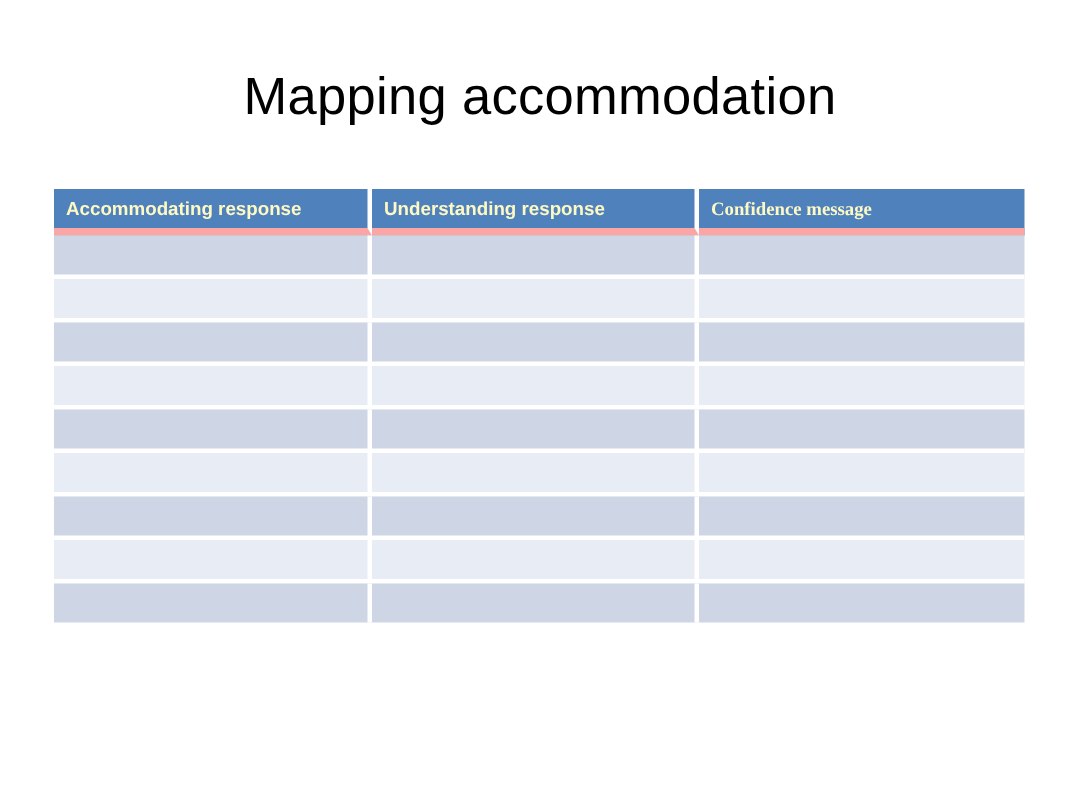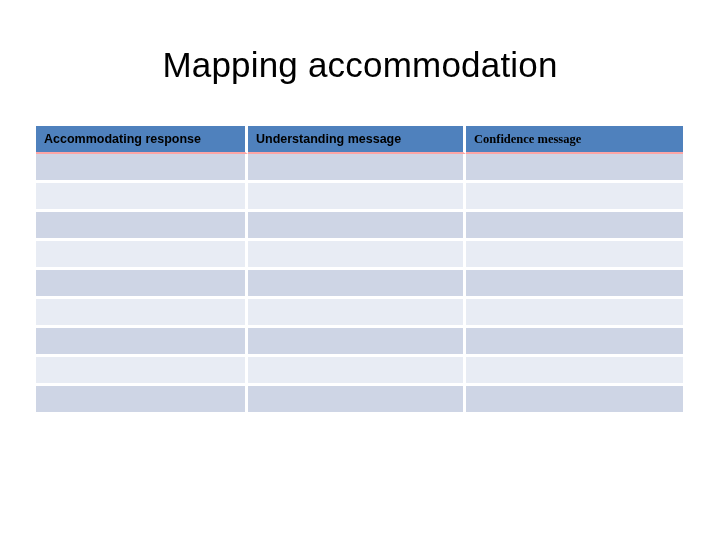--- a/index.html
+++ b/index.html
@@ -70,27 +70,27 @@
   }
   .tbl th:last-child,
   .tbl td:last-child {
     border-right: none;
     font-family: Liberation Serif, serif;
   }
 
   .hdr-row th {
     background: #4f81bd;
     height: 26px;
-    color: #000000;
+    color: #fef9c3;
     font-size: 12.5px;
     font-weight: bold;
     text-align: left;
     white-space: nowrap;
     padding: 0 12px 0 8px;
-    border-bottom: 2px solid #fca5a5;
+    border-bottom: 5px solid #fca5a5;
   }
 
   .body-row td {
     height: 26px;
   }
   .body-row.shade-dark td {
     background: #ced5e5;
   }
   .body-row.shade-light td {
     background: #e8ecf4;
@@ -109,21 +109,21 @@
   <div class="table-wrap">
     <table class="tbl">
       <colgroup>
         <col class="c1">
         <col class="c2">
         <col class="c3">
       </colgroup>
       <thead>
         <tr class="hdr-row">
           <th>Accommodating response</th>
-          <th>Understanding message</th>
+          <th>Understanding response</th>
           <th>Confidence message</th>
         </tr>
       </thead>
       <tbody id="table-body">
           <tr class="body-row shade-dark">
             <td></td>
             <td></td>
             <td></td>
           </tr>
           <tr class="body-row shade-light">

